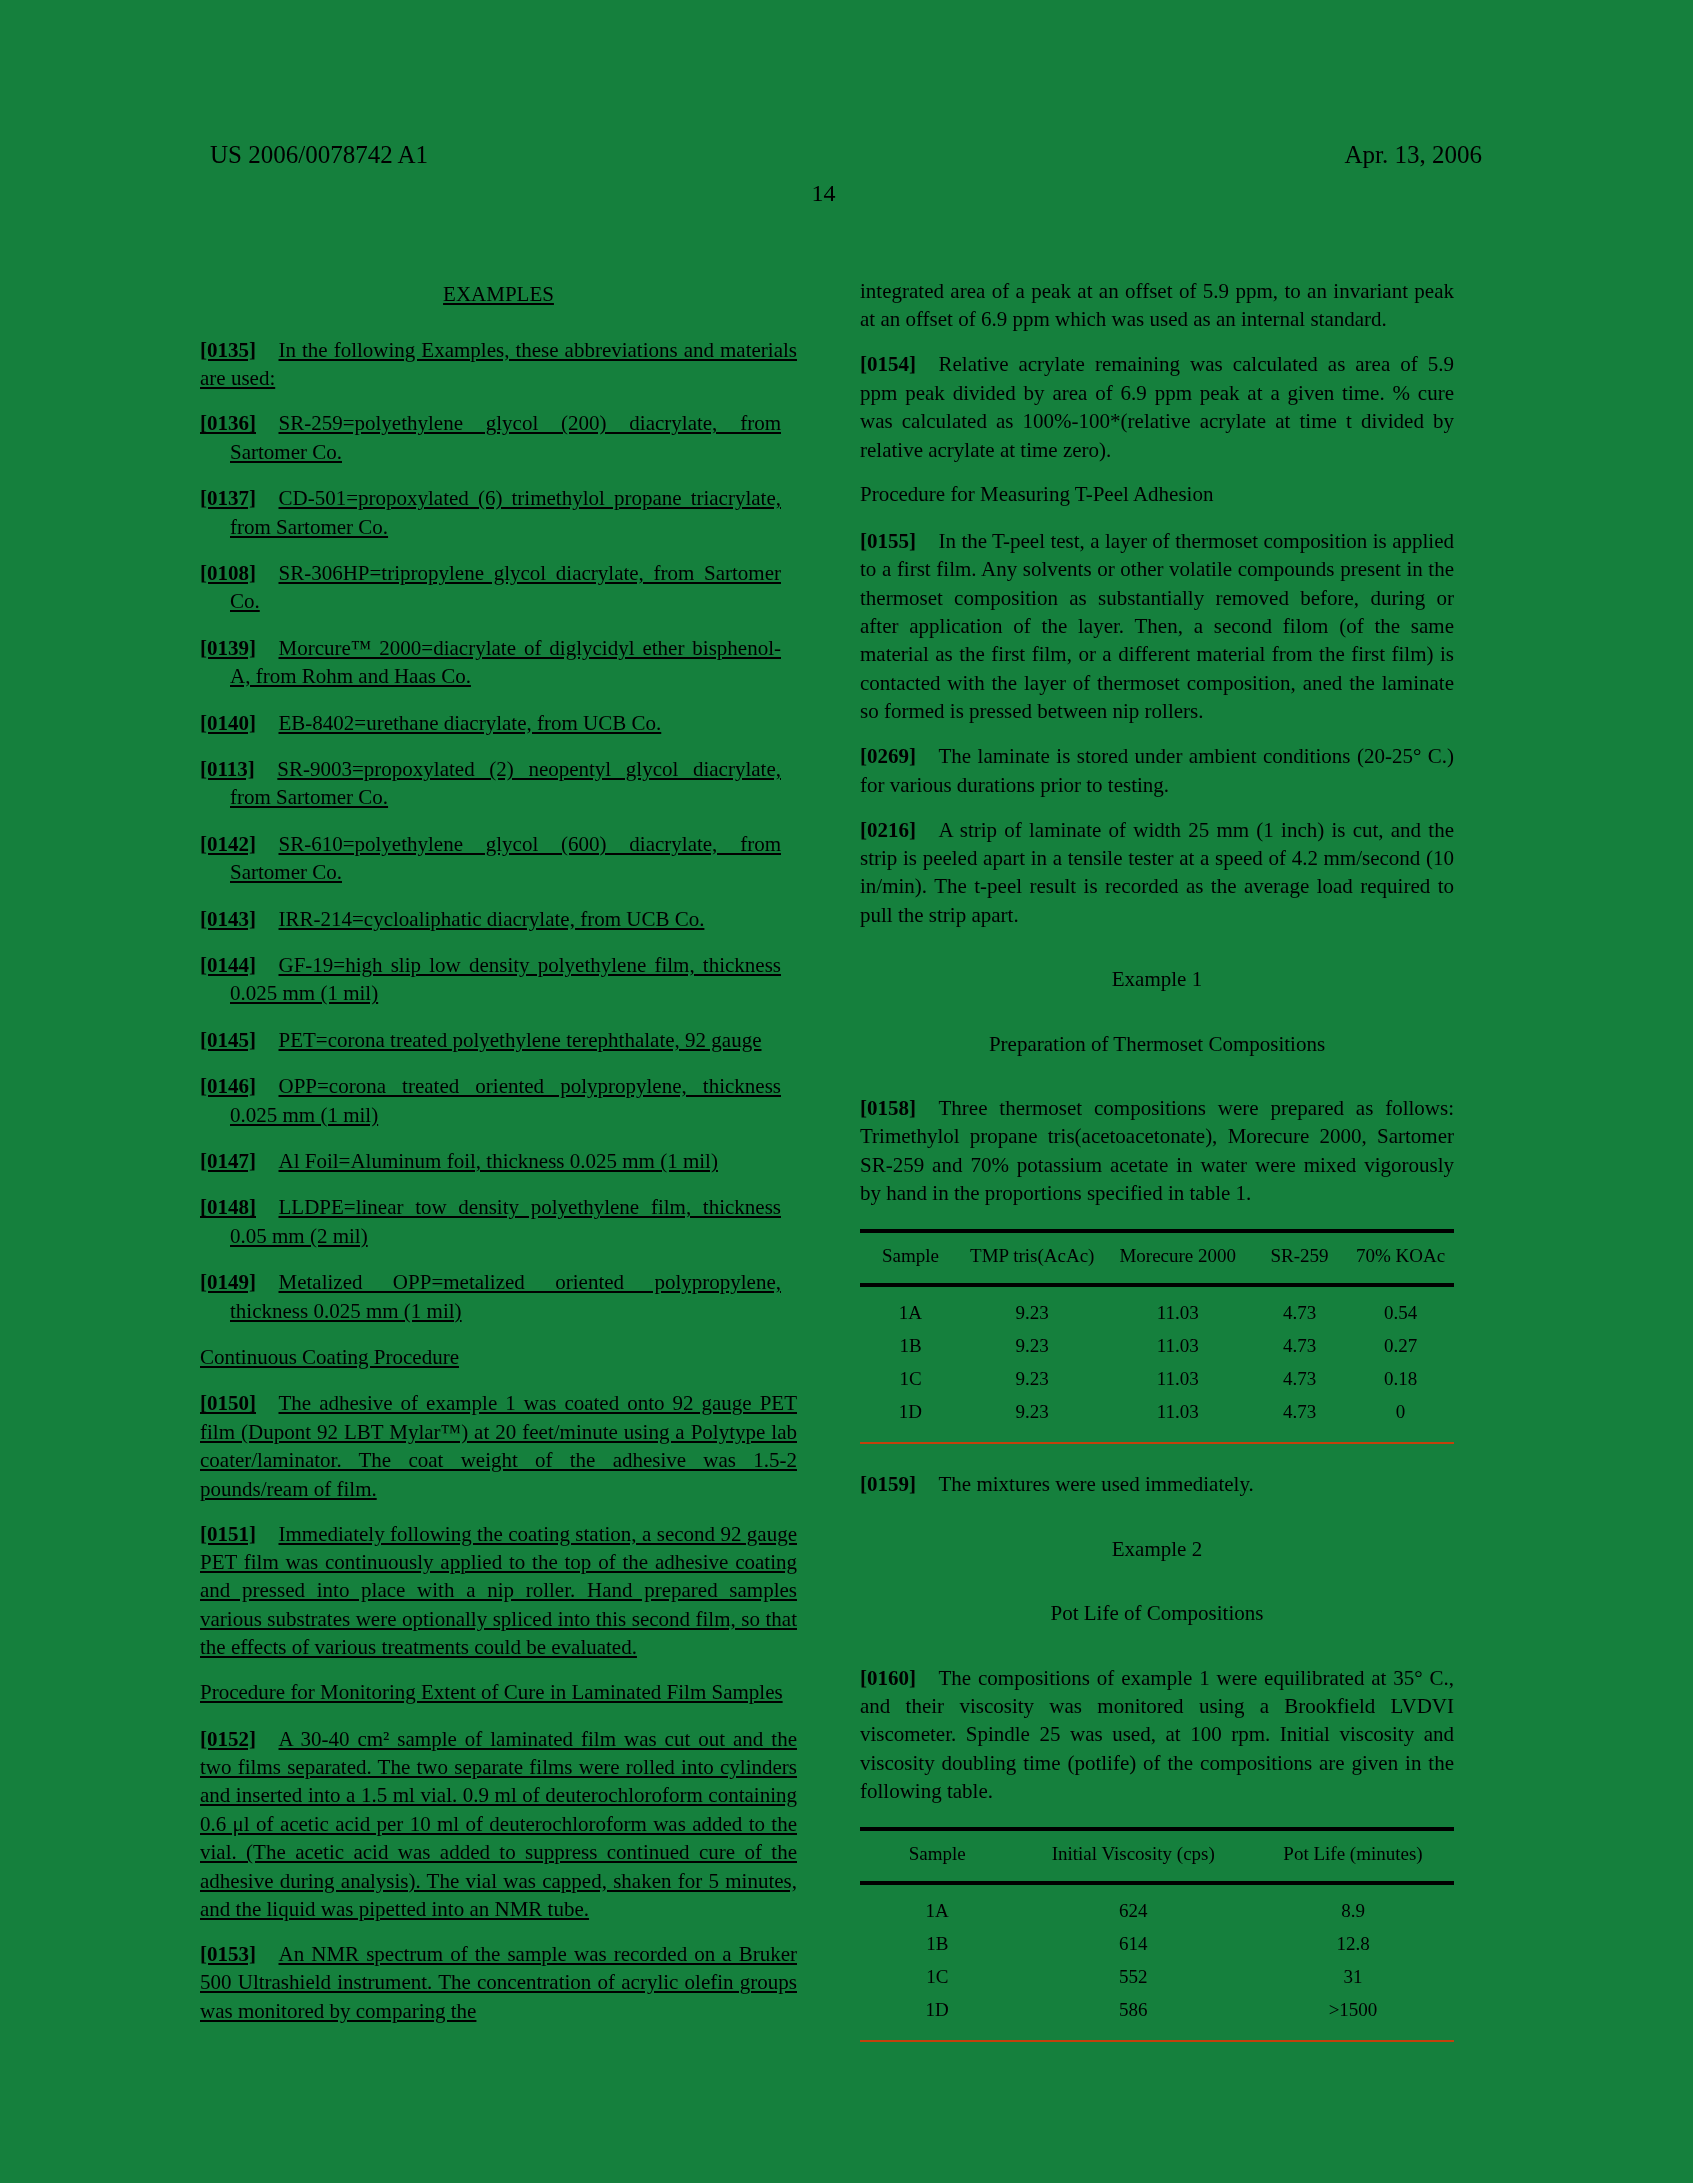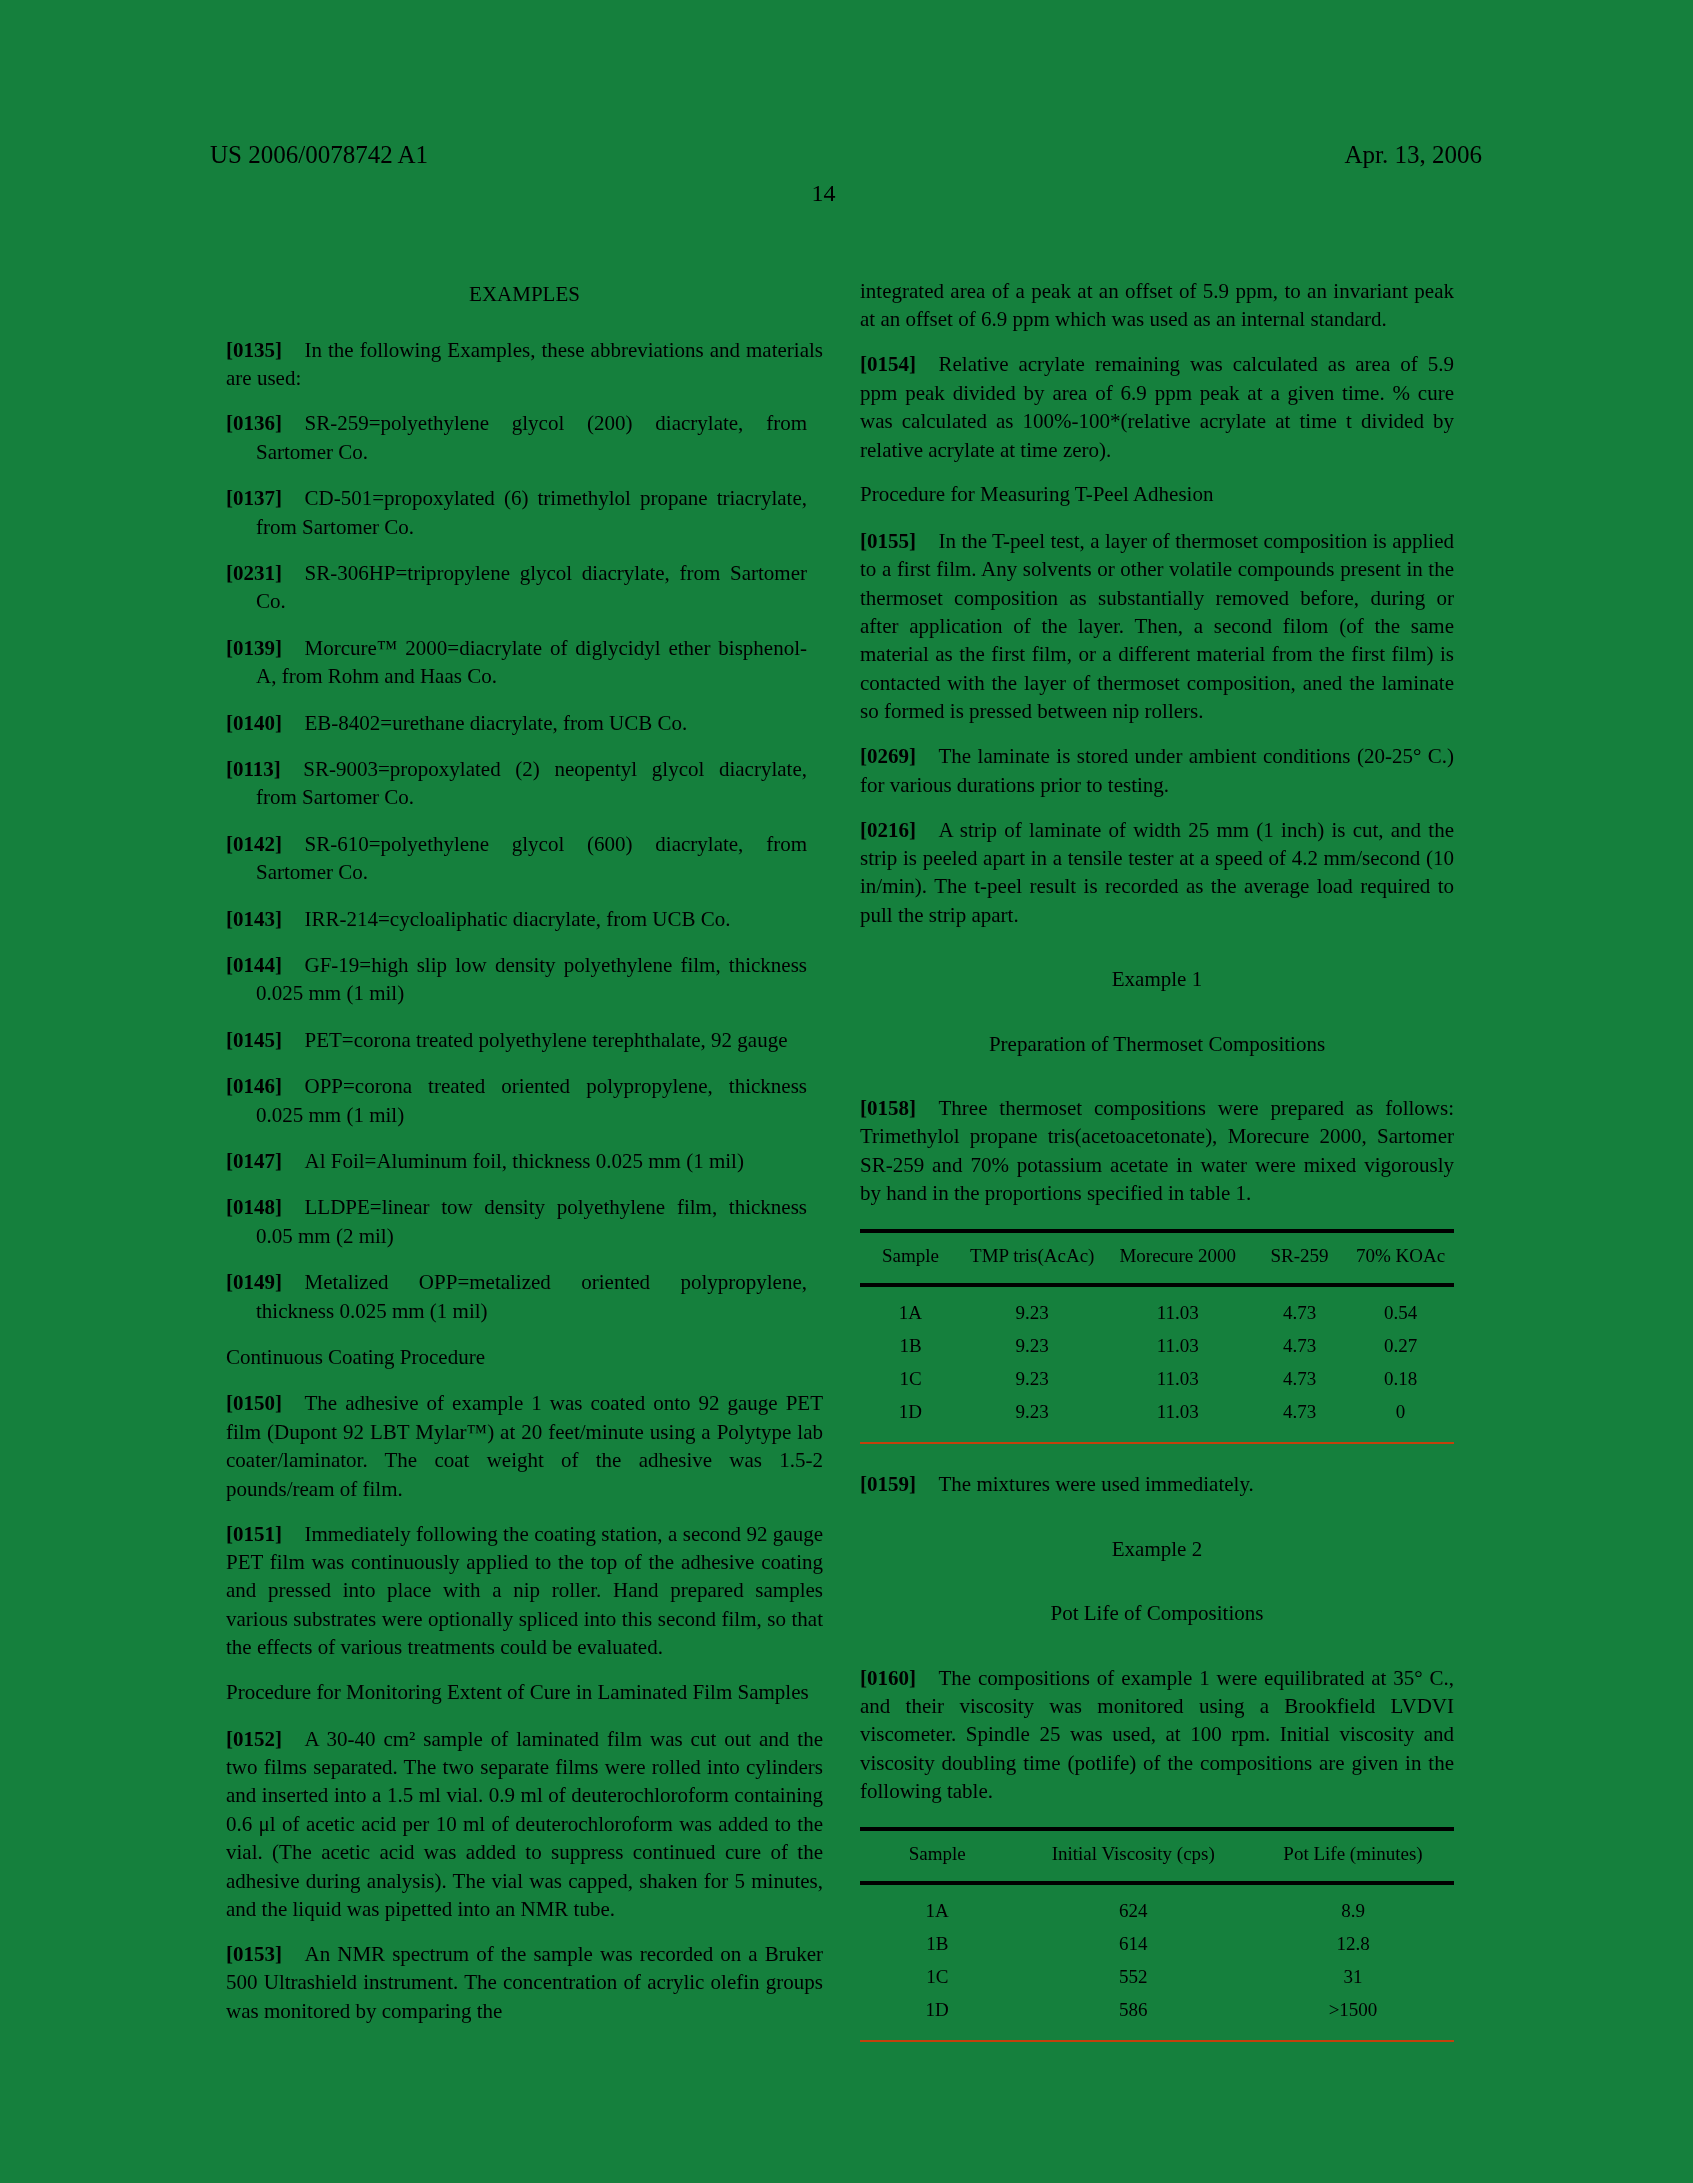--- a/index.html
+++ b/index.html
@@ -17,21 +17,21 @@
   }
   .pageno{
     position:absolute;top:180px;left:0;width:1647px;
     text-align:center;font-size:24px;
   }
   .col{
     position:absolute;top:277px;
     font-size:21px;line-height:28.4px;
     text-align:justify;
   }
-  .colL{left:226px;width:597px;}
+  .colL{left:200px;width:597px;text-decoration:underline;}
   .colR{left:860px;width:594px;}
   .para{margin:0 0 16.5px 0;}
   .ptag{font-weight:bold;margin-right:22.5px;}
   .abbrev{margin:0 16px 18px 0;padding-left:30px;text-indent:-30px;}
   .chead{margin:2.6px 0 28px 0;text-align:center;font-weight:normal;font-size:21px;}
   .exhead{margin:36px 0 36px 0;text-align:center;font-weight:normal;font-size:21px;}
   .shead{margin:5.3px 0 18px 0;text-align:left;}
   table.ptable{
     width:100%;border-collapse:collapse;
     margin:21px 0 26.5px 0;
@@ -59,21 +59,21 @@
   </div>
   <div class="pageno">14</div>
 
   <div class="col colL">
     <div class="chead">EXAMPLES</div>
 
     <p class="para"><b class="ptag">[0135]</b><span>In the following Examples, these abbreviations and materials are used:</span></p>
 
     <p class="abbrev"><b class="ptag">[0136]</b><span>SR-259=polyethylene glycol (200) diacrylate, from Sartomer Co.</span></p>
     <p class="abbrev"><b class="ptag">[0137]</b><span>CD-501=propoxylated (6) trimethylol propane triacrylate, from Sartomer Co.</span></p>
-    <p class="abbrev"><b class="ptag">[0231]</b><span>SR-306HP=tripropylene glycol diacrylate, from Sartomer Co.</span></p>
+    <p class="abbrev"><b class="ptag">[0108]</b><span>SR-306HP=tripropylene glycol diacrylate, from Sartomer Co.</span></p>
     <p class="abbrev"><b class="ptag">[0139]</b><span>Morcure™ 2000=diacrylate of diglycidyl ether bisphenol-A, from Rohm and Haas Co.</span></p>
     <p class="abbrev"><b class="ptag">[0140]</b><span>EB-8402=urethane diacrylate, from UCB Co.</span></p>
     <p class="abbrev"><b class="ptag">[0113]</b><span>SR-9003=propoxylated (2) neopentyl glycol diacrylate, from Sartomer Co.</span></p>
     <p class="abbrev"><b class="ptag">[0142]</b><span>SR-610=polyethylene glycol (600) diacrylate, from Sartomer Co.</span></p>
     <p class="abbrev"><b class="ptag">[0143]</b><span>IRR-214=cycloaliphatic diacrylate, from UCB Co.</span></p>
     <p class="abbrev"><b class="ptag">[0144]</b><span>GF-19=high slip low density polyethylene film, thickness 0.025 mm (1 mil)</span></p>
     <p class="abbrev"><b class="ptag">[0145]</b><span>PET=corona treated polyethylene terephthalate, 92 gauge</span></p>
     <p class="abbrev"><b class="ptag">[0146]</b><span>OPP=corona treated oriented polypropylene, thickness 0.025 mm (1 mil)</span></p>
     <p class="abbrev"><b class="ptag">[0147]</b><span>Al Foil=Aluminum foil, thickness 0.025 mm (1 mil)</span></p>
     <p class="abbrev"><b class="ptag">[0148]</b><span>LLDPE=linear tow density polyethylene film, thickness 0.05 mm (2 mil)</span></p>

